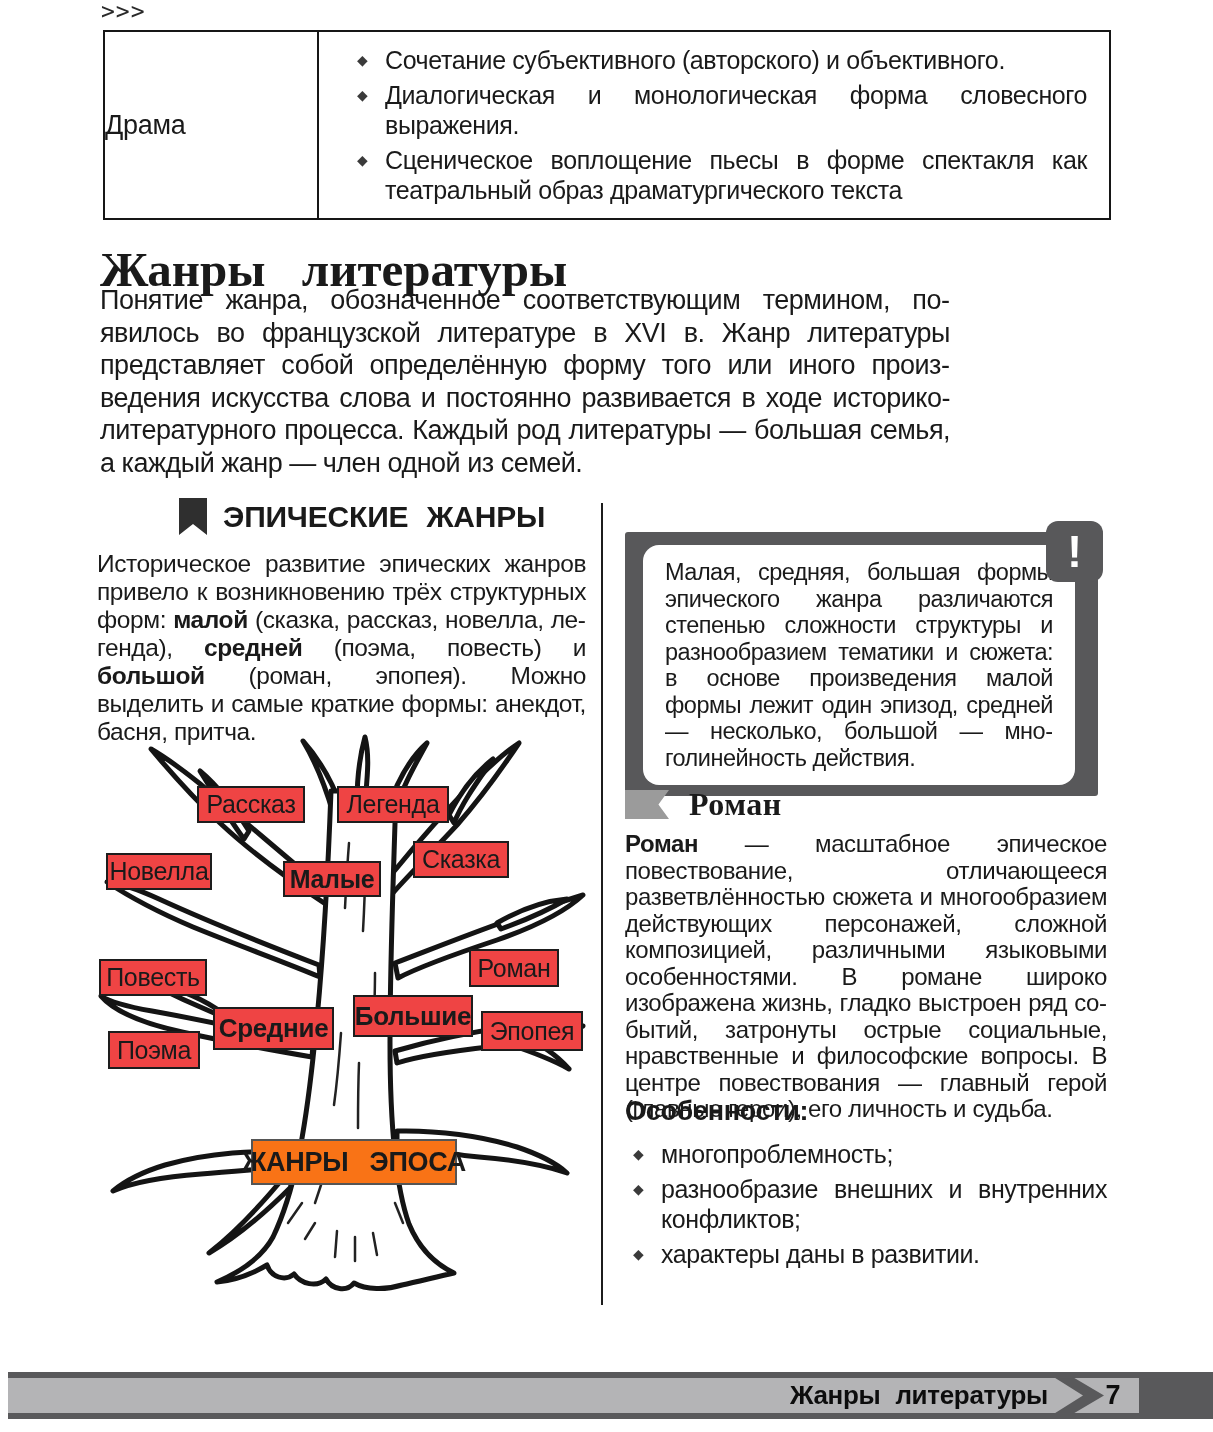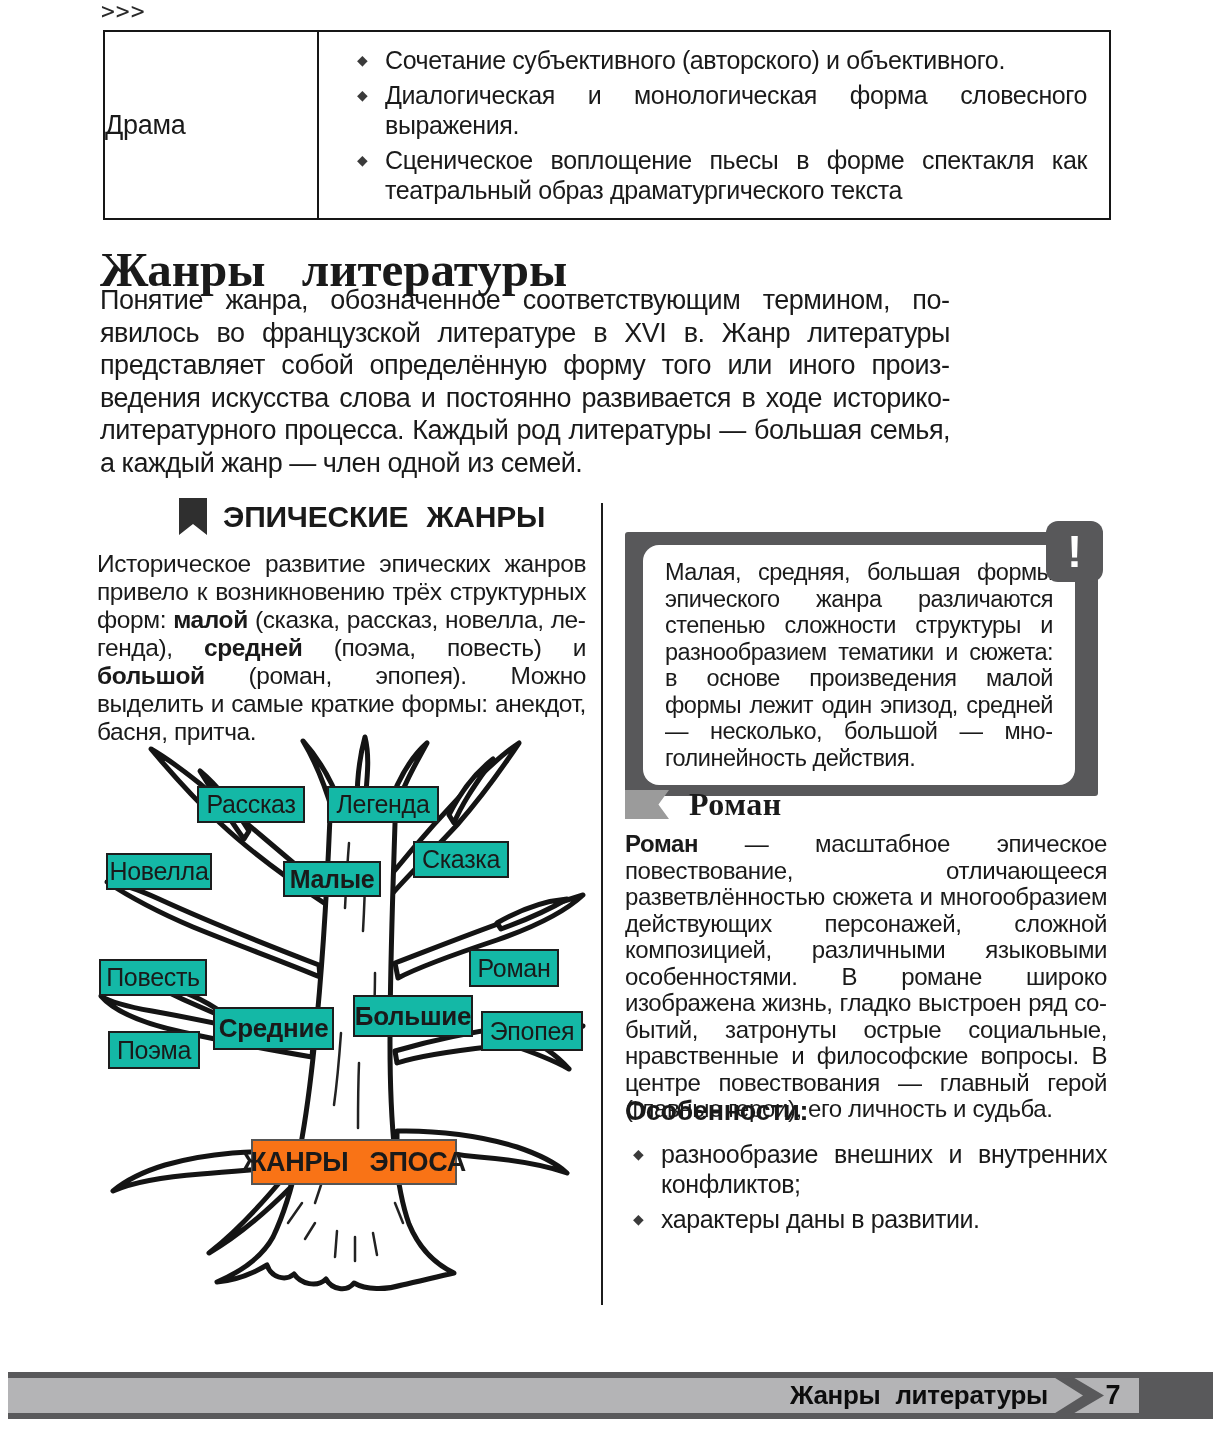--- a/index.html
+++ b/index.html
@@ -28,25 +28,25 @@
   
   .epic-heading{position:absolute;left:179px;top:498px;display:flex;align-items:center;gap:16px;}
   .bookmark-icon{width:28px;height:37px;background:#2f2f2f;
     clip-path:polygon(0 0,100% 0,100% 100%,50% 70%,0 100%);}
   .epic-heading .txt{font-size:30px;font-weight:bold;word-spacing:10px;letter-spacing:-0.2px;}
   .epic-paragraph{position:absolute;left:97px;top:550px;width:489px;font-size:24.5px;line-height:28px;
     text-align:justify;letter-spacing:-0.4px;margin:0;hyphens:auto;}
   
   .tree{position:absolute;left:97px;top:733px;width:492px;height:562px;}
   .tree svg{position:absolute;left:0;top:0;}
-  .lbl{position:absolute;background:#14b8a6;border:2px solid #1d1d1d;display:flex;align-items:center;
+  .lbl{position:absolute;background:#ef4444;border:2px solid #1d1d1d;display:flex;align-items:center;
     justify-content:center;font-size:25px;letter-spacing:-0.3px;box-sizing:border-box;white-space:nowrap;}
   .lbl.bold{font-weight:bold;}
   .l-rasskaz {left:100px;top:53px; width:108px;height:37px;}
-  .l-legenda {left:230px;top:53px; width:112px;height:37px;}
+  .l-legenda {left:240px;top:53px; width:112px;height:37px;}
   .l-novella {left:9px;  top:120px;width:106px;height:37px;}
   .l-malye   {left:186px;top:128px;width:98px; height:36px;}
   .l-skazka  {left:316px;top:108px;width:96px; height:37px;}
   .l-povest  {left:2px;  top:226px;width:108px;height:37px;}
   .l-roman   {left:372px;top:216px;width:90px; height:38px;}
   .l-srednie {left:116px;top:274px;width:121px;height:43px;font-size:26px;}
   .l-bolshie {left:256px;top:262px;width:120px;height:42px;font-size:26px;}
   .l-epopeya {left:384px;top:278px;width:102px;height:40px;}
   .l-poema   {left:11px; top:298px;width:92px; height:38px;}
   .l-zhanry  {left:154px;top:406px;width:206px;height:46px;background:#f97316;
@@ -187,20 +187,21 @@
   </div>
 
   <div class="roman-heading">
     <span class="flag-icon"></span>
     <span class="txt">Роман</span>
   </div>
   <p class="roman-paragraph"><b>Роман</b><span> — масштабное эпическое повествова­ние, отличающееся разветвлённостью сюжета и многообразием действующих персонажей, сложной композицией, различными язы­ковыми особенностями. В романе широко изображена жизнь, гладко выстроен ряд со­бытий, затронуты острые социальные, нрав­ственные и философские вопросы. В центре повествования — главный герой (главные ге­рои), его личность и судьба.</span></p>
 
   <div class="features-heading">Особенности:</div>
   <ul class="diamond-list features-list">
+    <li>многопроблемность;</li>
     <li>разнообразие внешних и внутренних кон­фликтов;</li>
     <li>характеры даны в развитии.</li>
   </ul>
 
   <div class="footer">
     <div class="bar"></div>
     <div class="label">Жанры литературы</div>
     <svg class="chevron" width="62" height="41" viewBox="0 0 62 41">
       <polygon points="2,1 21,1 54,20.5 21,40 2,40 33,20.5" fill="#59595b"></polygon>
     </svg>

